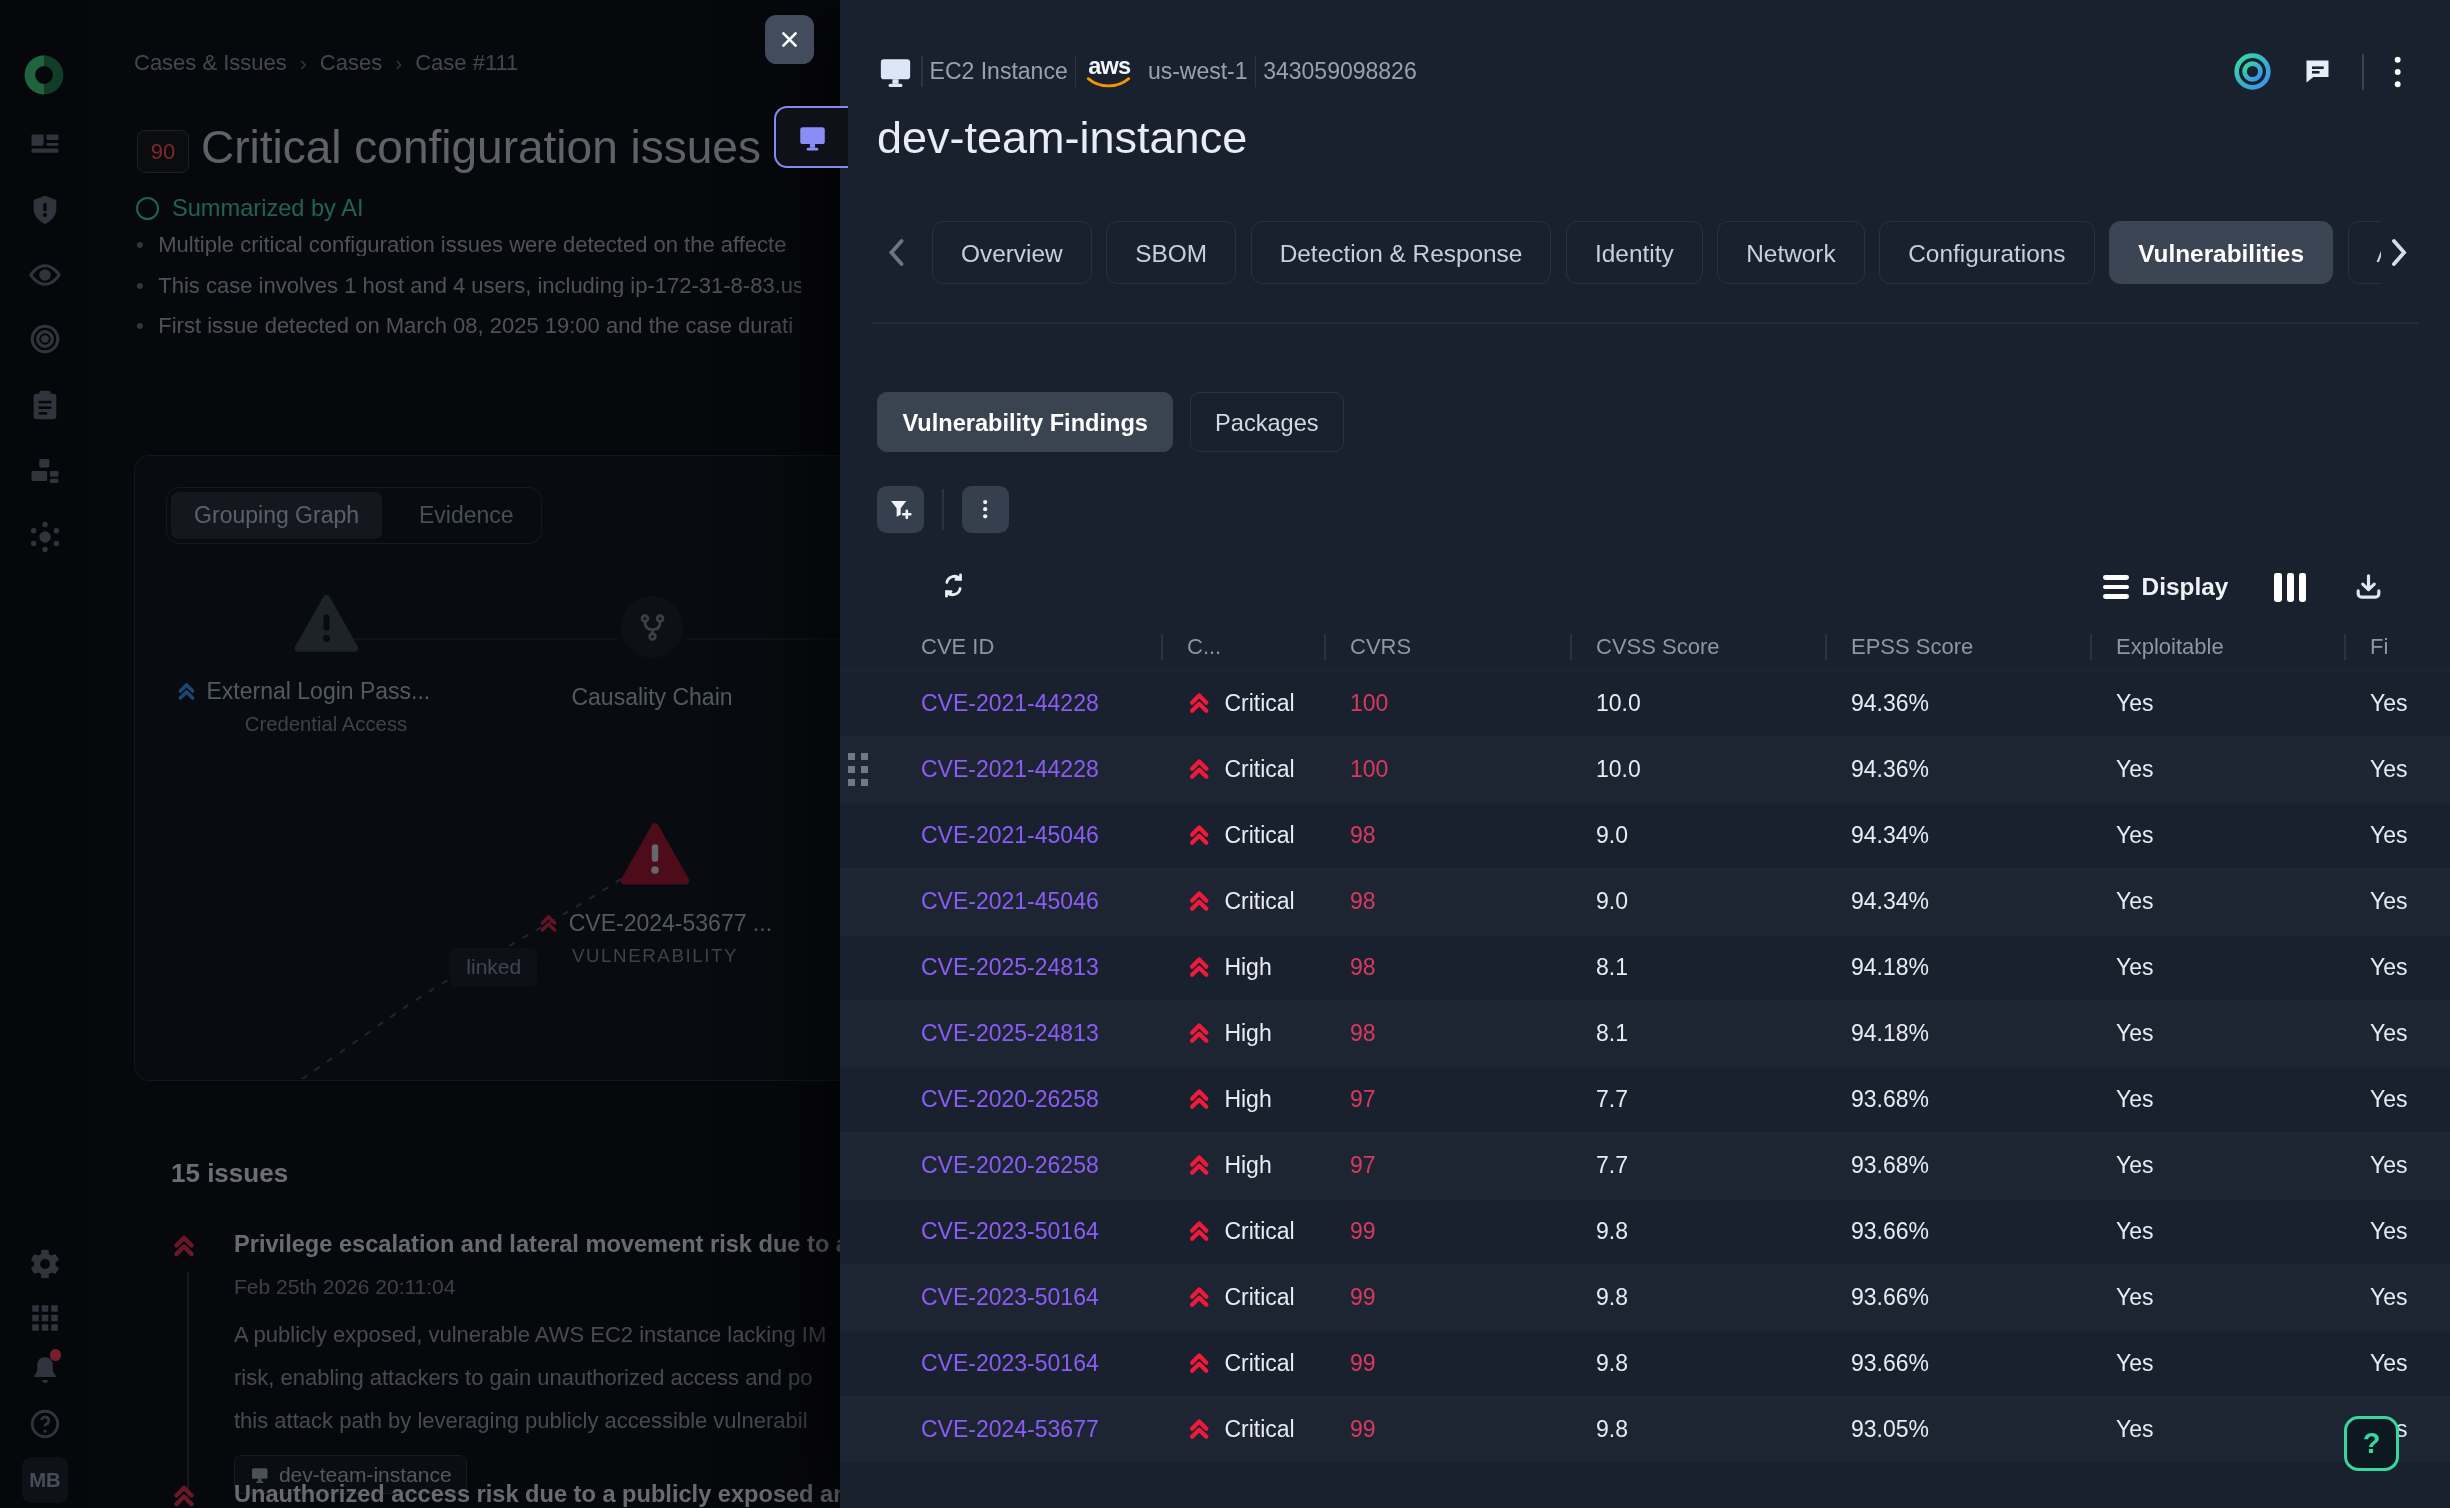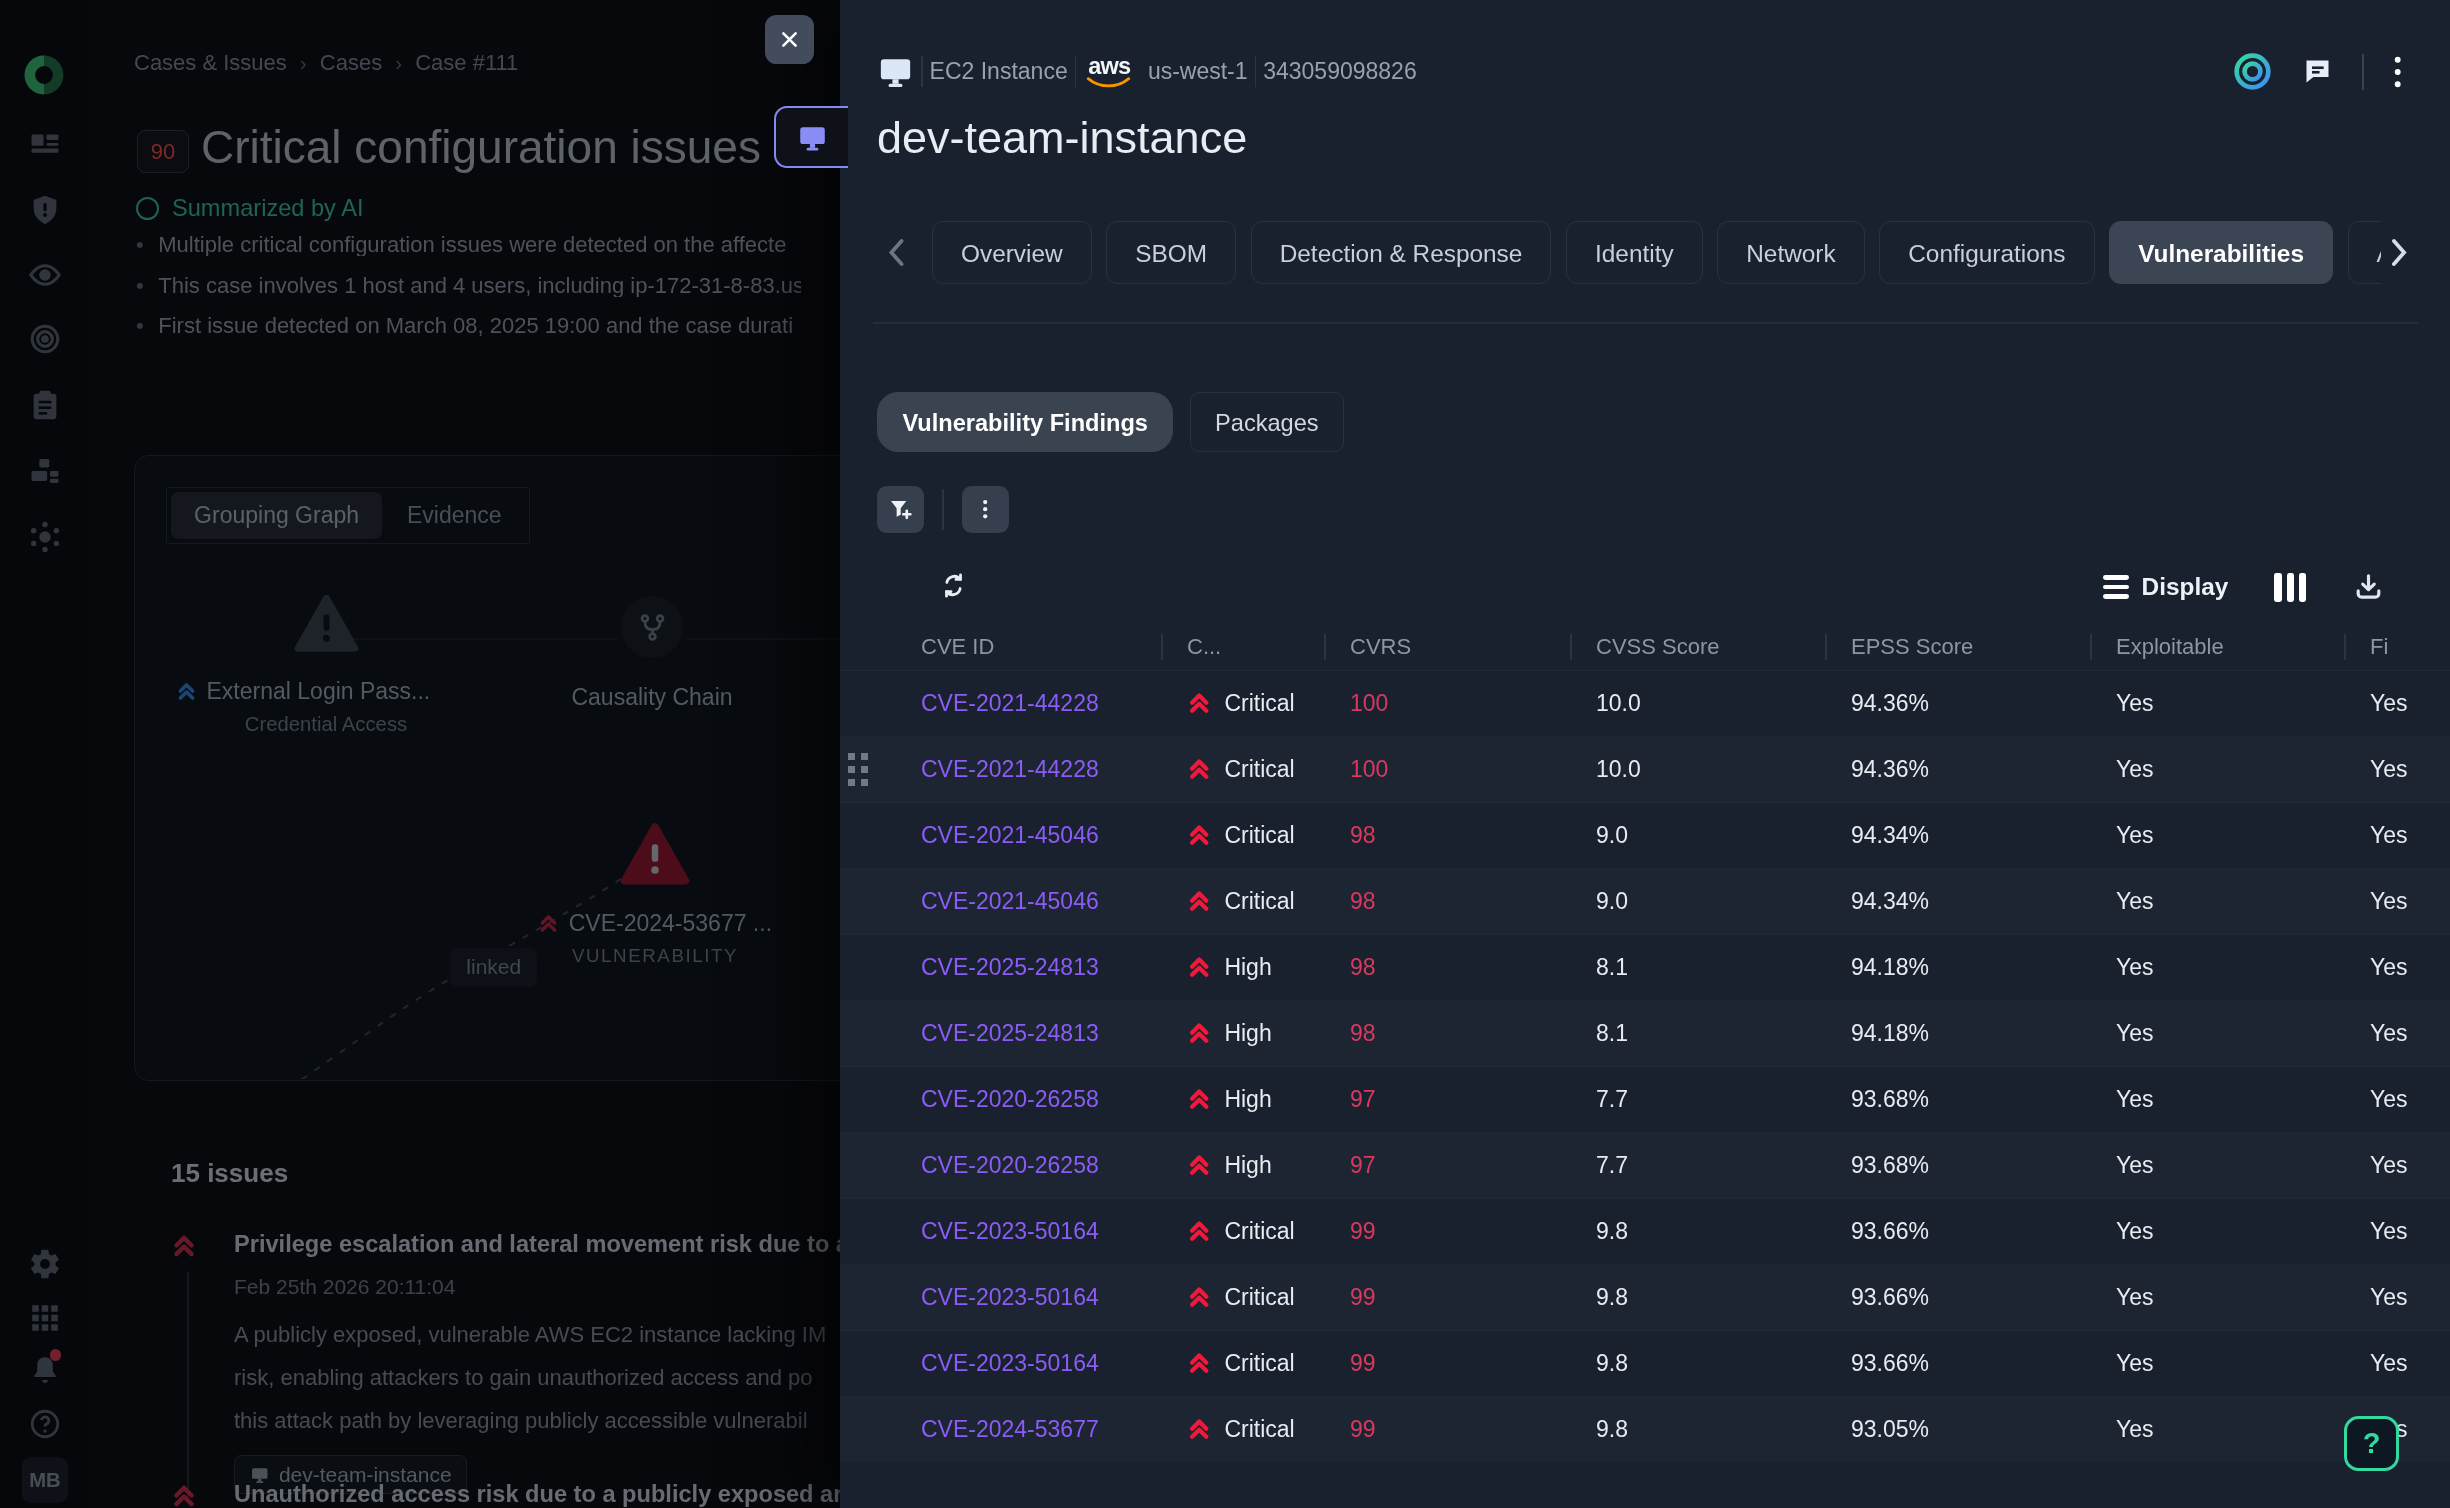--- a/index.html
+++ b/index.html
@@ -28,21 +28,21 @@
               width:642px;overflow:hidden;}
   .ai-row{position:absolute;left:47px;top:195px;display:flex;align-items:center;gap:13px;color:#35b597;font-size:23.6px;}
   .ai-ring{width:23px;height:23px;border:2.4px solid #35b597;border-radius:50%;box-sizing:border-box;}
   .ai-bullets{position:absolute;left:47px;top:234px;width:665px;}
   .ai-bullet{display:flex;gap:14.6px;font-size:22px;color:#8d95a1;margin-bottom:18.7px;line-height:22px;
              white-space:nowrap;overflow:hidden;}
   .ai-bullet .dot{color:#5a626d;flex:0 0 auto;}
   
   .graph-card{position:absolute;left:45px;top:455px;width:821px;height:626px;border:1.6px solid #20262f;
               border-radius:14.6px;background:#0a0d12;box-sizing:border-box;}
-  .seg{position:absolute;left:31px;top:31px;display:flex;border:1.6px solid #232a34;border-radius:2px;padding:4.1px;gap:2px;}
+  .seg{position:absolute;left:31px;top:31px;display:flex;border:1.6px solid #232a34;border-radius:13px;padding:4.1px;gap:14px;}
   .seg .opt{font-size:23px;color:#848d99;padding:9.8px 23px;border-radius:7.3px;white-space:nowrap;}
   .seg .opt.active{background:#20262f;color:#a8b0bc;}
   .gedges{position:absolute;left:0;top:0;width:818px;height:623px;}
   .gnode{position:absolute;display:flex;flex-direction:column;align-items:center;}
   .gnode .nlabel{display:flex;align-items:center;gap:9.8px;font-size:23px;color:#9aa2ae;font-weight:500;white-space:nowrap;}
   .gnode .nsub{font-size:20.3px;color:#6f7884;margin-top:8.1px;white-space:nowrap;}
   .nsub.caps{letter-spacing:1.6px;font-size:18.7px;}
   .circle-node{width:62px;height:62px;border-radius:50%;background:#14191f;display:flex;align-items:center;justify-content:center;}
   .linked-chip{position:absolute;left:315px;top:492px;background:#14181f;border-radius:6.5px;padding:7.3px 16.3px;
                font-size:21px;color:#767f8b;}
@@ -87,21 +87,21 @@
   .tab-chev{flex:0 0 auto;display:flex;align-items:center;justify-content:center;width:37px;height:63px;}
   .asset-tabs{flex:1 1 auto;display:flex;gap:14.6px;overflow:hidden;height:63px;margin-left:18px;}
   .tab-pill{flex:0 0 auto;height:63px;line-height:63px;padding:0 28px;border:1.6px solid #29323f;border-radius:11.4px;
             color:#c8cfda;font-size:24.4px;box-sizing:border-box;white-space:nowrap;}
   .tab-pill.active{background:#3c4554;border-color:#3c4554;color:#fff;font-weight:600;}
   .tabs-divider{position:absolute;left:33px;top:322px;width:1545px;height:1.6px;background:#242d3b;}
   
   .subtabs{position:absolute;left:37px;top:392px;display:flex;gap:16.3px;height:60px;}
   .subtab{height:60px;line-height:60px;padding:0 24.4px;border-radius:9.8px;font-size:23.6px;color:#d3d9e2;
           border:1.6px solid #29323f;box-sizing:border-box;white-space:nowrap;}
-  .subtab.active{background:#3a4350;border-color:#3a4350;color:#fff;font-weight:600;border-radius:21px;}
+  .subtab.active{background:#3a4350;border-color:#3a4350;color:#fff;font-weight:600;}
   .tool-row{position:absolute;left:37px;top:486px;display:flex;align-items:center;gap:18px;}
   .tool-btn{width:47px;height:47px;border-radius:9.8px;background:#353f4d;display:flex;align-items:center;justify-content:center;}
   .tool-btn svg{width:24.4px;height:24.4px;color:#eef2f7;}
   .tool-div{width:1.6px;height:41px;background:#2b3443;}
   .refresh-btn{position:absolute;left:95px;top:567px;width:36px;height:36px;display:flex;align-items:center;justify-content:center;}
   .refresh-btn svg{width:29px;height:29px;color:#e9eef5;}
   .display-cluster{position:absolute;right:65px;top:564px;display:flex;align-items:center;gap:46px;height:46px;}
   .display-btn{display:flex;align-items:center;gap:13px;color:#eef2f7;font-size:24.4px;font-weight:600;}
   .bars-v{display:flex;gap:4.9px;}
   .bars-v i{width:7.3px;height:29px;background:#fff;border-radius:2.4px;display:block;}

